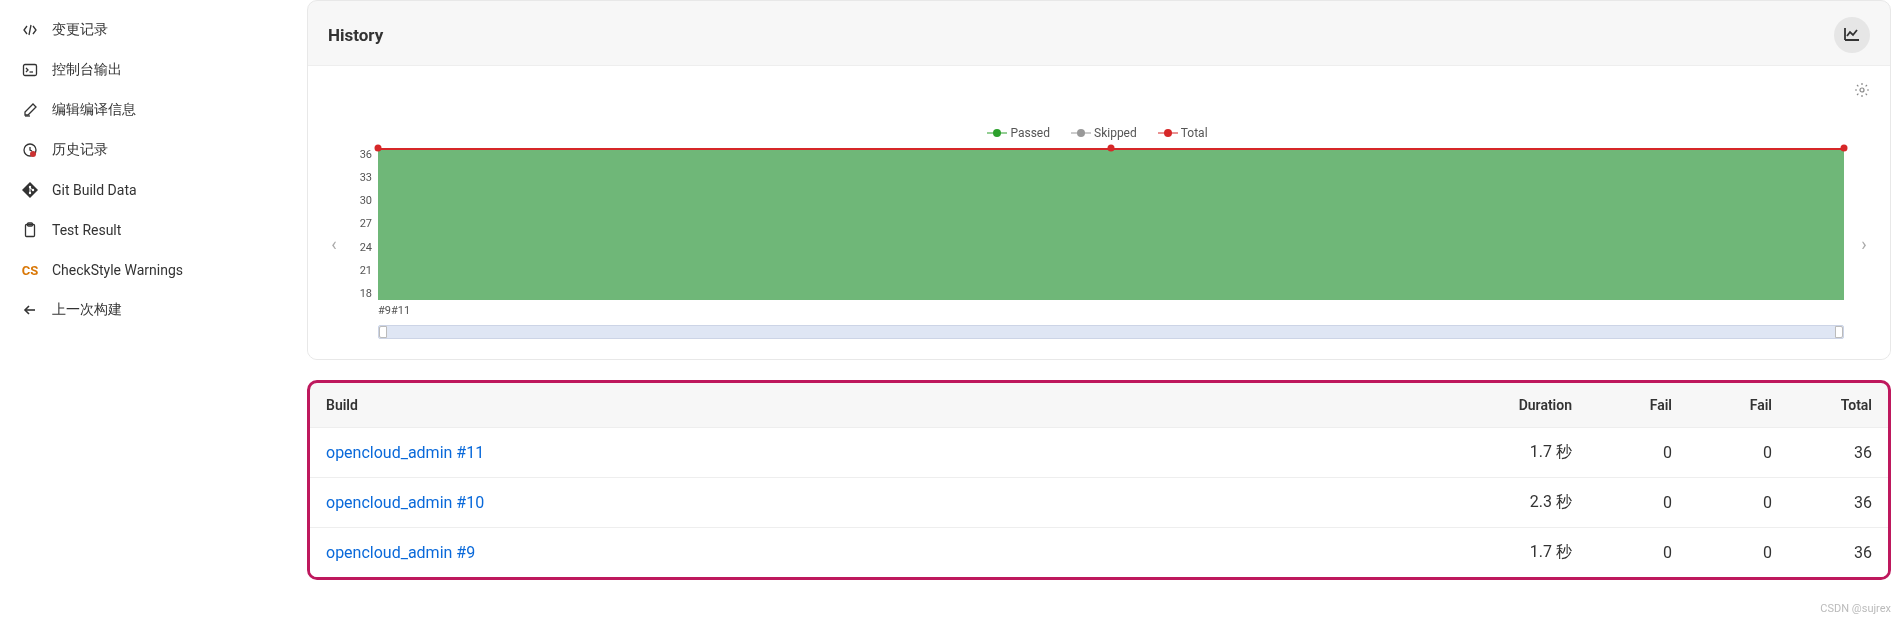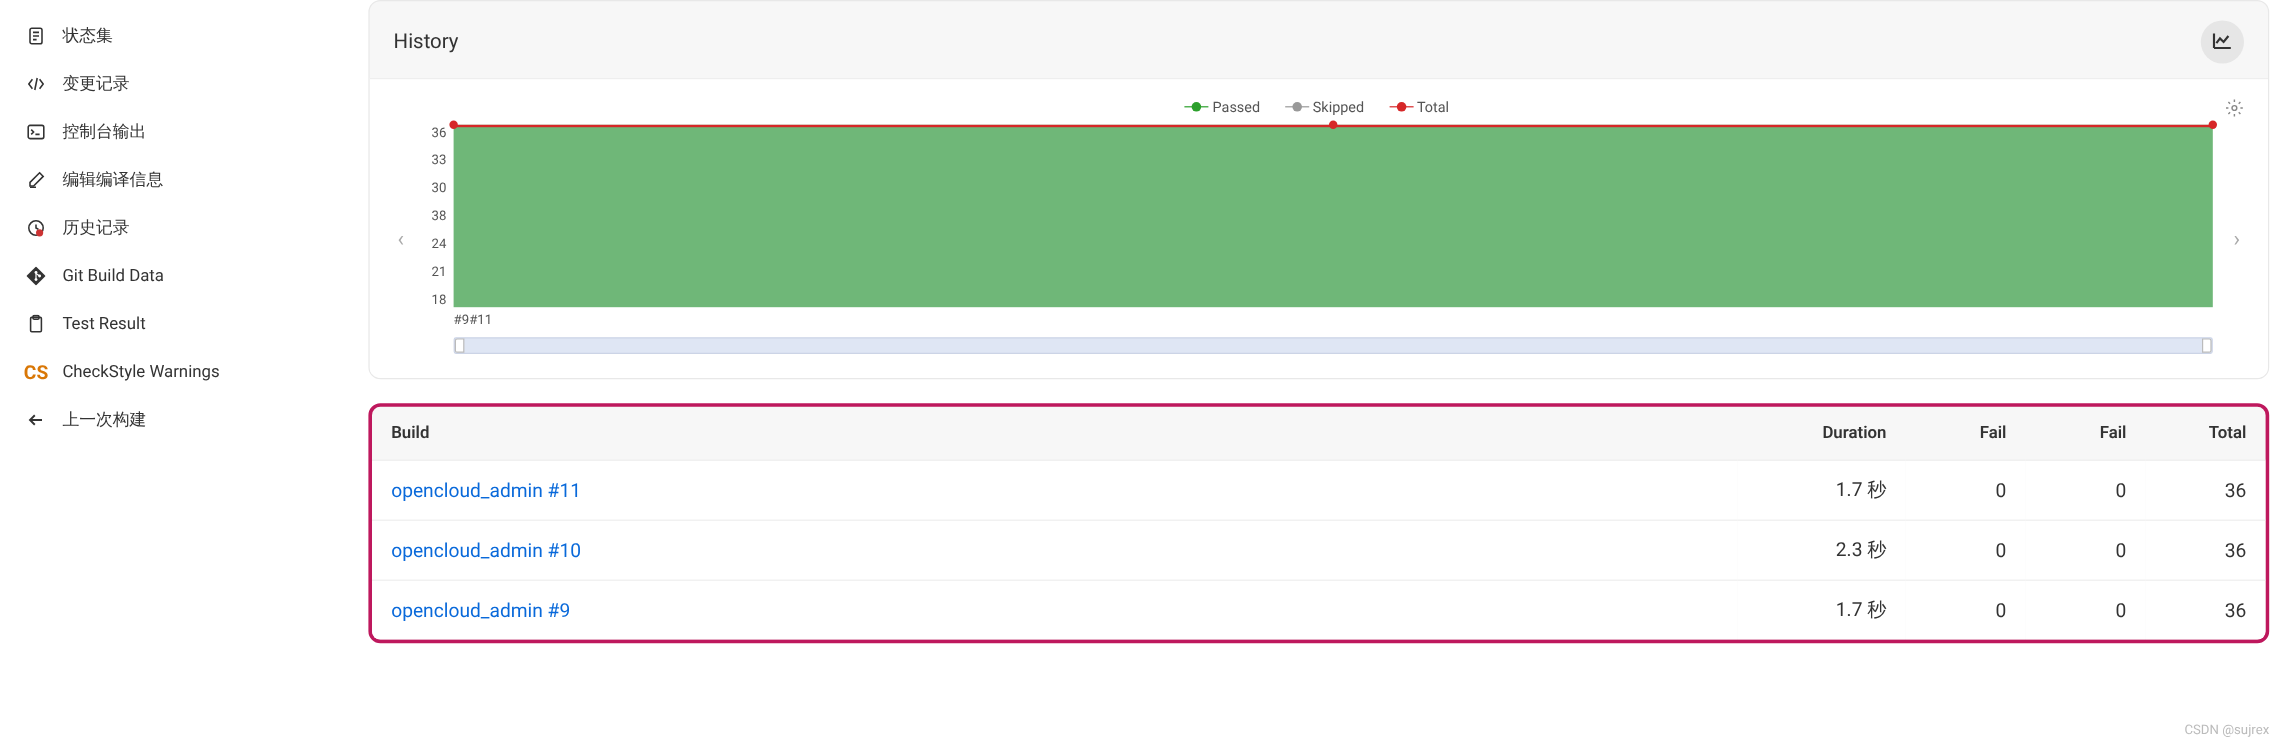--- a/index.html
+++ b/index.html
@@ -4,25 +4,25 @@
 <style>
 * { margin: 0; padding: 0; box-sizing: border-box; }
 body { font-family: -apple-system, BlinkMacSystemFont, "Segoe UI", Roboto, sans-serif; font-size: 14px; color: #333; background: #fff; width: 1899px; height: 619px; display: flex; }
 .sidebar { width: 307px; padding: 10px 0; }
 .sidebar-item { display: flex; align-items: center; padding: 10px 20px; cursor: pointer; color: #333; text-decoration: none; }
 .sidebar-icon { width: 20px; height: 20px; display: flex; align-items: center; justify-content: center; margin-right: 12px; flex-shrink: 0; }
 .sidebar-label { font-size: 14px; }
 .main { flex: 1; padding: 0 8px 8px 0; display: flex; flex-direction: column; gap: 20px; }
 .panel { background: #f7f7f7; border: 1px solid #e8e8e8; border-radius: 10px; overflow: hidden; }
 .panel-header { display: flex; align-items: center; justify-content: space-between; padding: 16px 20px 12px; }
-.panel-title { font-size: 17px; font-weight: 400; color: #333; }
+.panel-title { font-size: 17px; font-weight: 700; color: #333; }
 .chart-toggle { width: 36px; height: 36px; border-radius: 50%; background: #e6e6e6; display: flex; align-items: center; justify-content: center; cursor: pointer; }
 .chart-area { background: #fff; border-top: 1px solid #eee; padding: 16px 16px 20px 16px; position: relative; }
 .legend { display: flex; justify-content: center; gap: 24px; align-items: center; margin-bottom: 8px; position: relative; }
-.legend-item { display: flex; align-items: center; gap: 6px; font-size: 12px; color: #555; }
+.legend-item { display: flex; align-items: center; gap: 6px; font-size: 12px; color: #555; margin-top: 44px; }
 .legend-dot { width: 14px; height: 8px; position: relative; display: flex; align-items: center; }
 .legend-dot::before { content: ''; display: block; width: 8px; height: 8px; border-radius: 50%; margin: 0 auto; }
 .legend-dot::after { content: ''; position: absolute; left: -3px; right: -3px; top: 50%; height: 1px; transform: translateY(-50%); }
 .legend-passed::before { background: #2ca02c; }
 .legend-passed::after { background: #2ca02c; }
 .legend-skipped::before { background: #999; }
 .legend-skipped::after { background: #999; }
 .legend-failed::before { background: #d62728; }
 .legend-failed::after { background: #d62728; }
 .settings-icon { position: absolute; right: 4px; top: 0; cursor: pointer; color: #888; }
@@ -56,31 +56,20 @@
 .cfail, .cskip, .ctotal { width: 100px; }
 .watermark { position: fixed; right: 8px; bottom: 4px; font-size: 11px; color: #bbb; }
 </style>
 </head>
 <body>
 
 <nav class="sidebar">
   <a class="sidebar-item">
     <span class="sidebar-icon">
       <svg width="16" height="16" viewBox="0 0 16 16" fill="none" stroke="#333" stroke-width="1.3">
-          <rect x="3" y="1.5" width="10" height="13" rx="1.5"></rect>
-          <line x1="5.5" y1="5" x2="10.5" y2="5"></line>
-          <line x1="5.5" y1="8" x2="10.5" y2="8"></line>
-          <line x1="5.5" y1="11" x2="8.5" y2="11"></line>
-        </svg>
-    </span>
-    <span class="sidebar-label">状态集</span>
-  </a>
-  <a class="sidebar-item">
-    <span class="sidebar-icon">
-      <svg width="16" height="16" viewBox="0 0 16 16" fill="none" stroke="#333" stroke-width="1.3">
           <polyline points="5,4 2,8 5,12"></polyline>
           <polyline points="11,4 14,8 11,12"></polyline>
           <line x1="9" y1="3" x2="7" y2="13"></line>
         </svg>
     </span>
     <span class="sidebar-label">变更记录</span>
   </a>
   <a class="sidebar-item">
     <span class="sidebar-icon">
       <svg width="16" height="16" viewBox="0 0 16 16" fill="none" stroke="#333" stroke-width="1.3">
@@ -127,21 +116,21 @@
     <span class="sidebar-icon">
       <svg width="16" height="16" viewBox="0 0 16 16" fill="none" stroke="#333" stroke-width="1.3">
           <rect x="3.5" y="2.5" width="9" height="12" rx="1"></rect>
           <rect x="5.5" y="1" width="5" height="3" rx="1"></rect>
         </svg>
     </span>
     <span class="sidebar-label">Test Result</span>
   </a>
   <a class="sidebar-item">
     <span class="sidebar-icon">
-      <span style="font-size:16px;font-weight:700;color:#d97706;">CS</span>
+      <span style="font-size:13px;font-weight:700;color:#d97706;">CS</span>
     </span>
     <span class="sidebar-label">CheckStyle Warnings</span>
   </a>
   <a class="sidebar-item">
     <span class="sidebar-icon">
       <svg width="16" height="16" viewBox="0 0 16 16" fill="none" stroke="#333" stroke-width="1.6">
           <line x1="13" y1="8" x2="3" y2="8"></line>
           <polyline points="7,4 3,8 7,12"></polyline>
         </svg>
     </span>
@@ -184,21 +173,21 @@
         </span>
       </div>
       <div class="chart-body">
         <div class="chart-nav">‹</div>
         <div class="chart-inner">
           <div class="plot-row">
             <div class="y-axis">
               <span>36</span>
               <span>33</span>
               <span>30</span>
-              <span>38</span>
+              <span>27</span>
               <span>24</span>
               <span>21</span>
               <span>18</span>
             </div>
             <div class="plot">
               <div class="plot-area" id="plot-area">
                   <div class="bar-fill" style="height: 100%;"></div>
                   <div class="failed-line" style="top: 0%;"></div>
                   <div class="failed-dot" style="left: 0%; top: 0%;"></div>
                   <div class="failed-dot" style="left: 50%; top: 0%;"></div>

